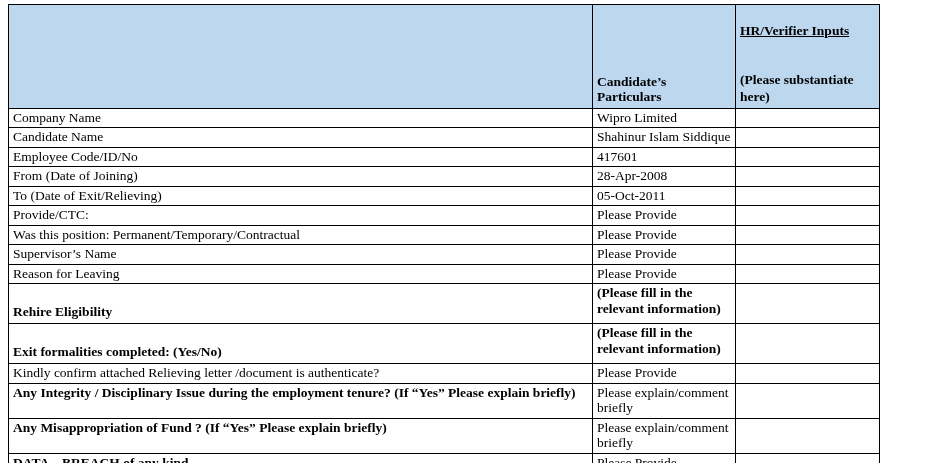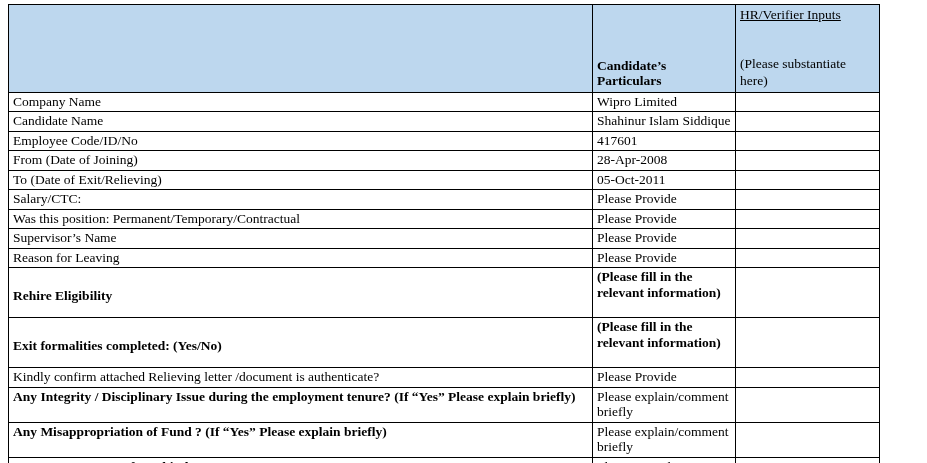--- a/index.html
+++ b/index.html
@@ -47,35 +47,35 @@
   }
   tr.header-row td.hdr-blank {
     background: #bdd7ee;
   }
   tr.header-row td.hdr-particulars {
     font-weight: bold;
     vertical-align: bottom;
     padding-bottom: 3px;
   }
   tr.header-row td.hdr-hr {
-    font-weight: normal;
+    font-weight: bold;
     vertical-align: top;
-    padding-top: 2px;
+    padding-top: 18px;
     line-height: 1.25;
   }
   .hdr-hr .line1 { display: block; text-decoration: underline; }
   .hdr-hr .line2 { display: block; margin-top: 32px; }
 
   td.label { white-space: nowrap; }
   td.label.bold { font-weight: bold; margin-left: 12px; }
   td.value { }
   td.hrcol { }
 
   tr.tall td { height: 34px; font-weight: bold; }
-  tr.tall td.label { vertical-align: bottom; padding-bottom: 14px; }
+  tr.tall td.label { vertical-align: bottom; padding-bottom: 4px; }
   tr.tall td.value { line-height: 1.2; }
 </style>
 </head>
 <body>
 
 <div class="page">
 
   <table class="verif">
     <colgroup>
       <col class="c1">
@@ -110,21 +110,21 @@
           <td class="label">From (Date of Joining)</td>
           <td class="value">28-Apr-2008</td>
           <td class="hrcol"></td>
         </tr>
         <tr>
           <td class="label">To (Date of Exit/Relieving)</td>
           <td class="value">05-Oct-2011</td>
           <td class="hrcol"></td>
         </tr>
         <tr>
-          <td class="label">Salary/CTC:</td>
+          <td class="label">Provide/CTC:</td>
           <td class="value">Please Provide</td>
           <td class="hrcol"></td>
         </tr>
         <tr>
           <td class="label">Was this position: Permanent/Temporary/Contractual</td>
           <td class="value">Please Provide</td>
           <td class="hrcol"></td>
         </tr>
         <tr>
           <td class="label">Supervisor’s Name</td>

